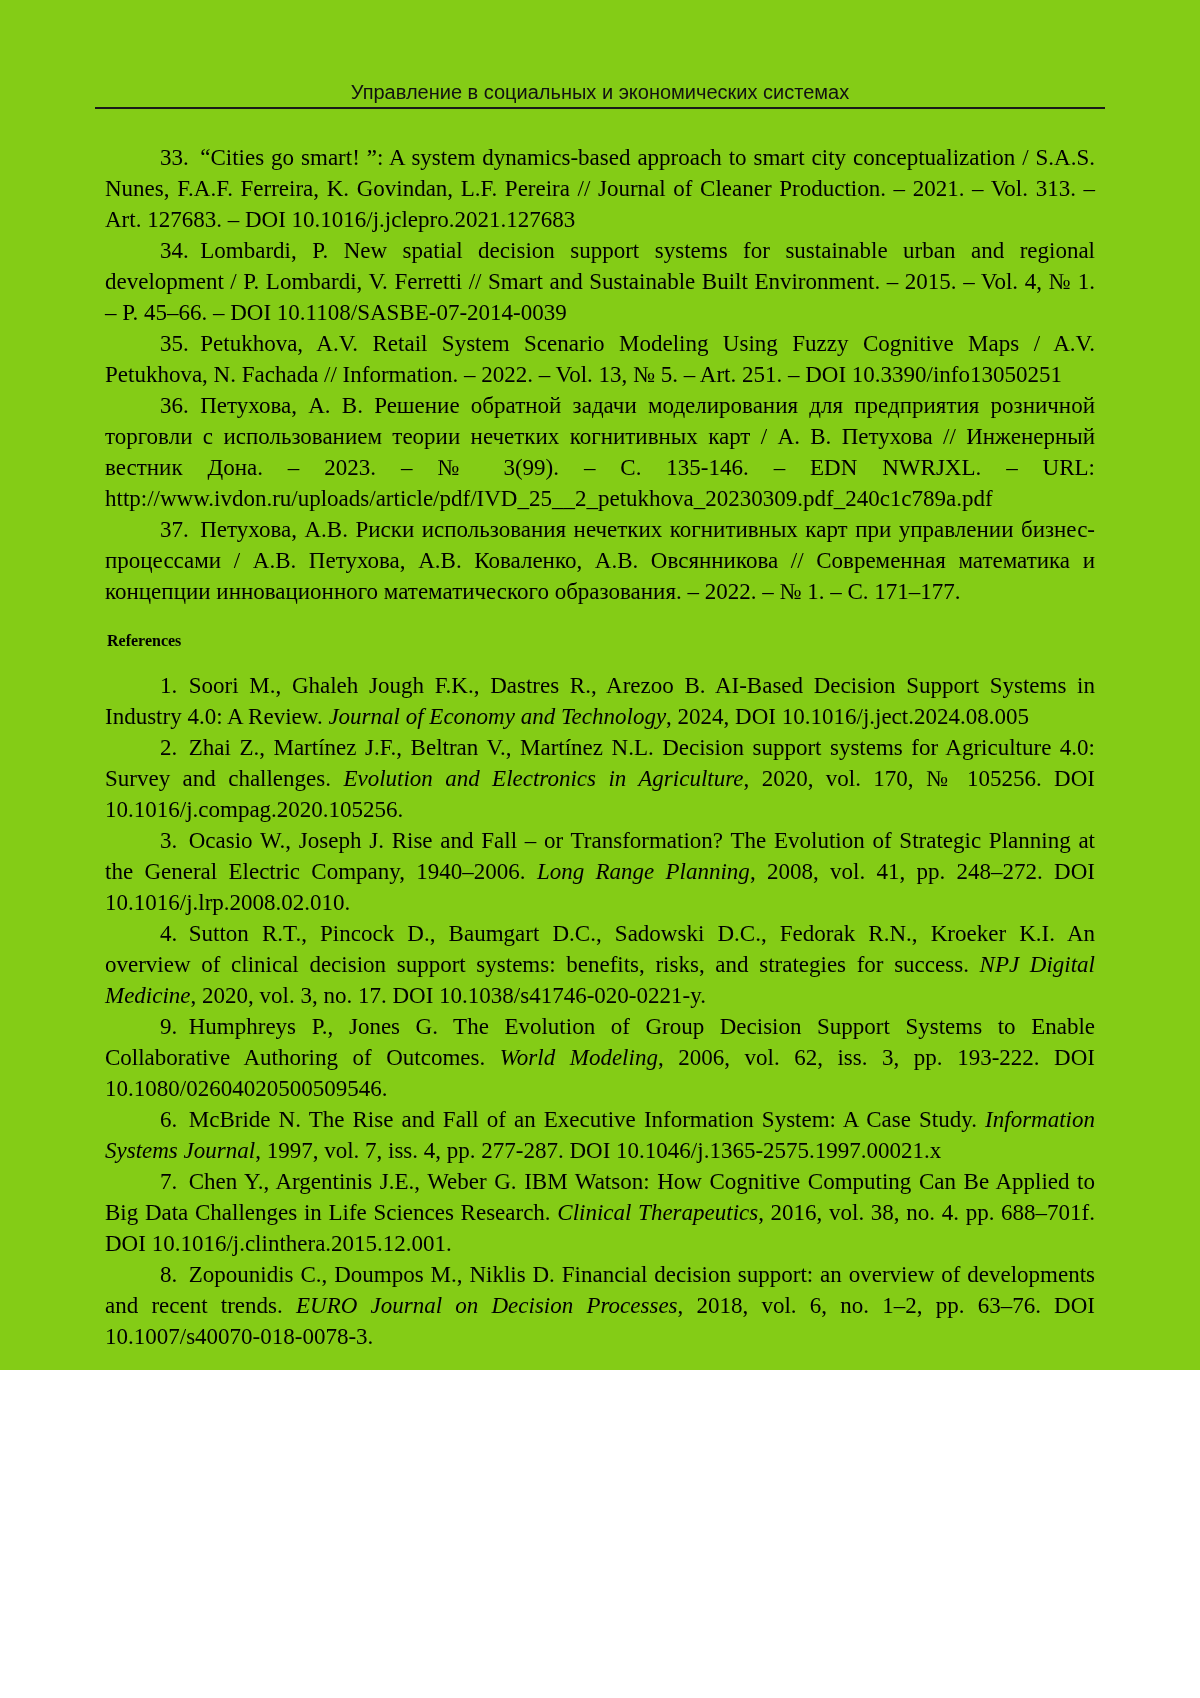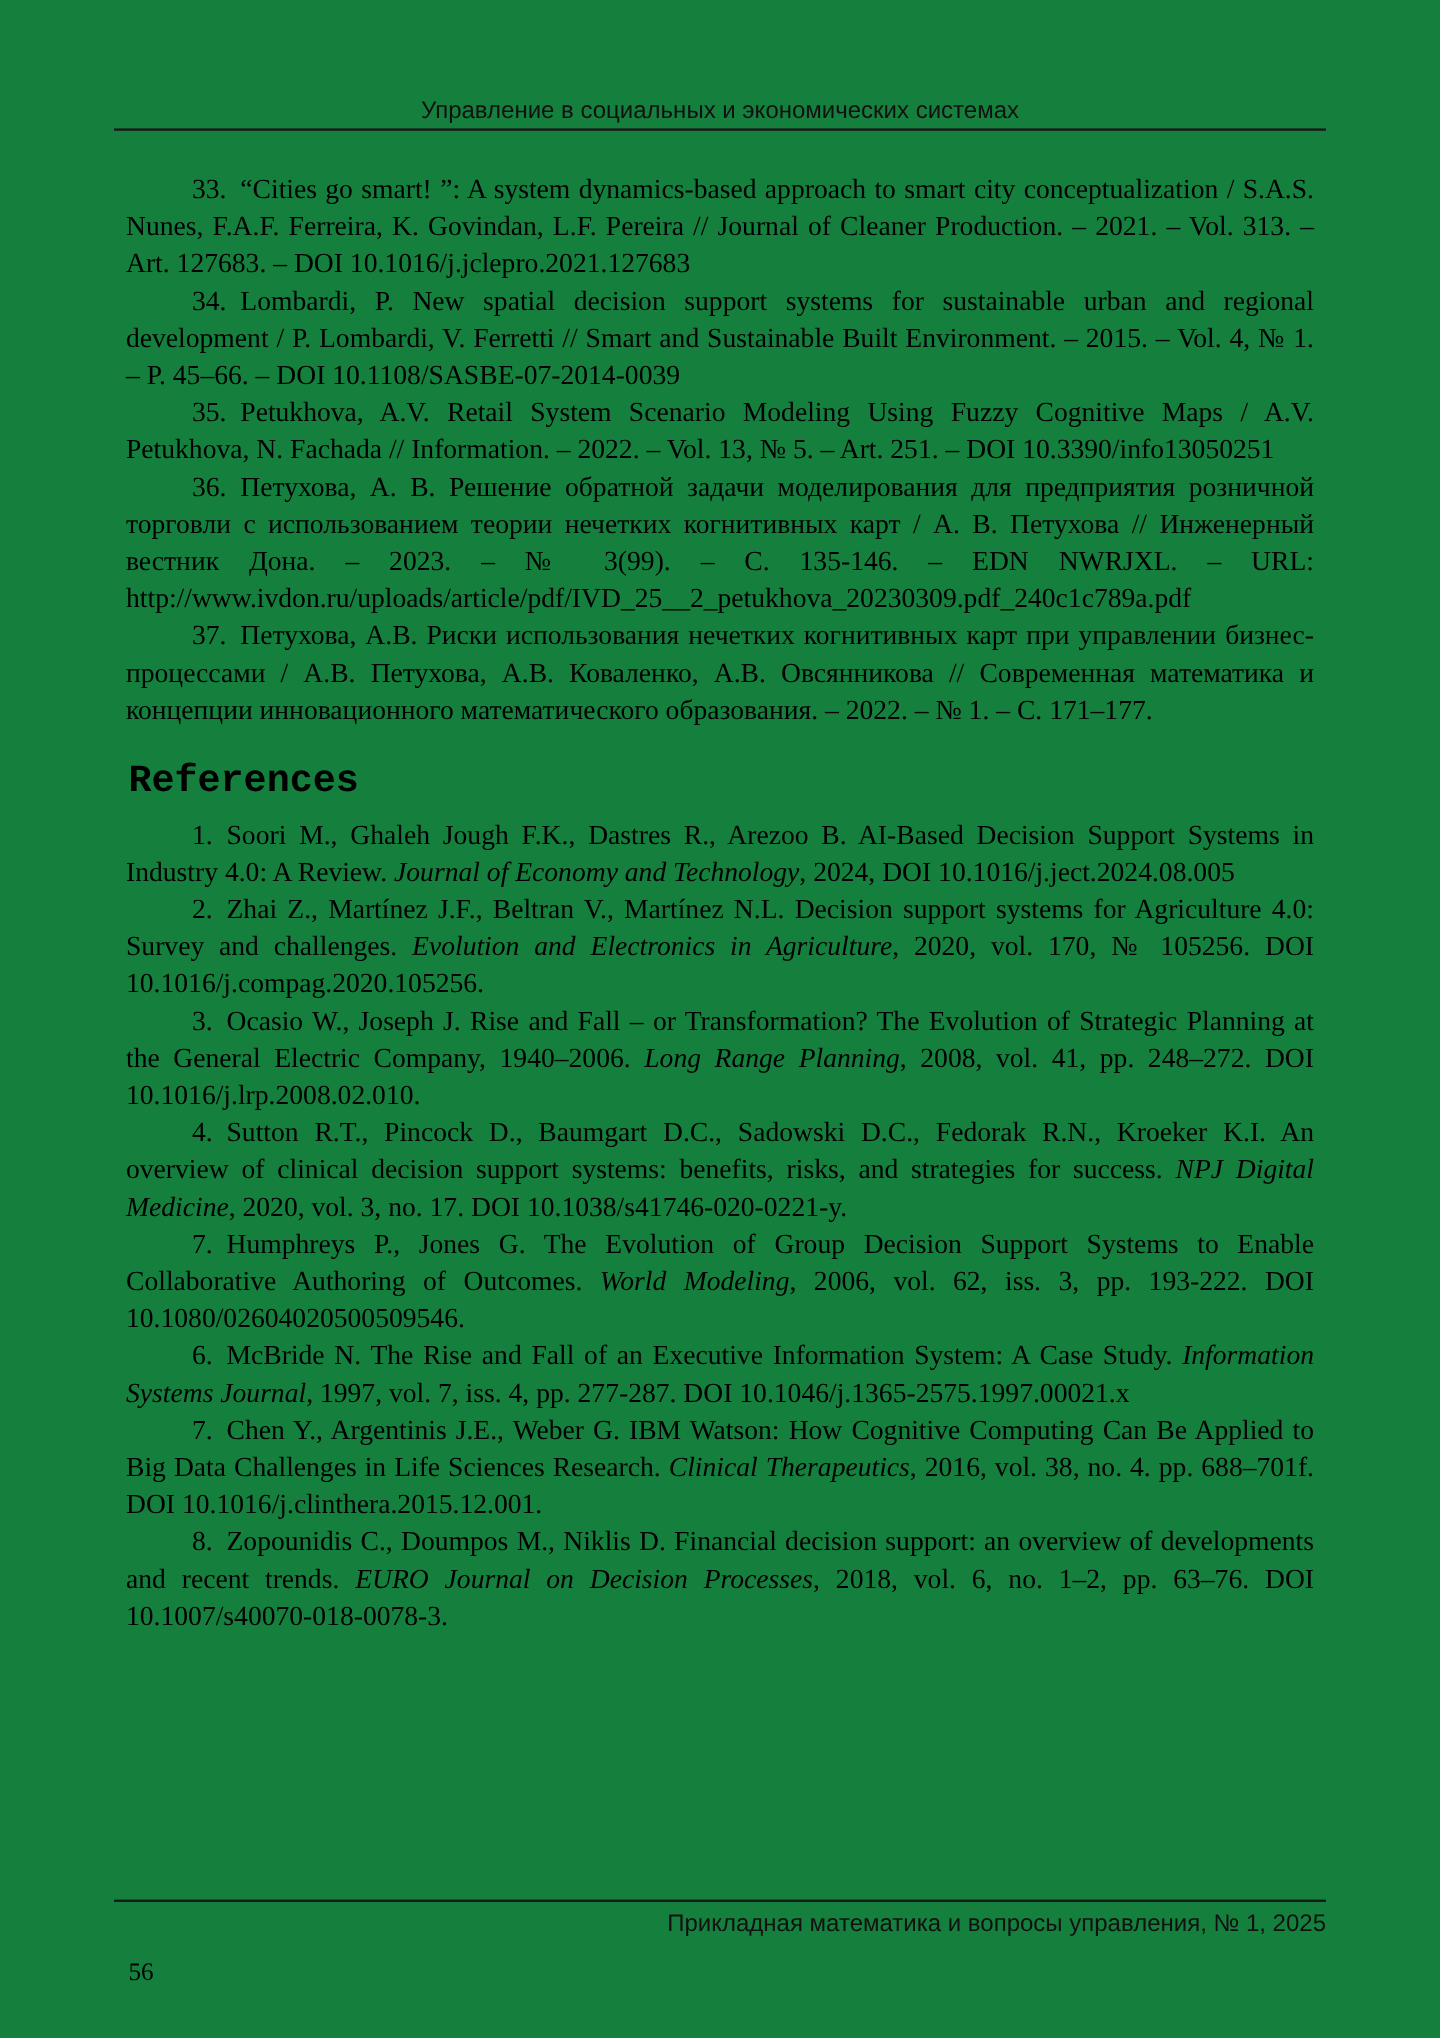--- a/index.html
+++ b/index.html
@@ -3,22 +3,22 @@
 <meta charset="utf-8">
 <style>
   html, body {
     margin: 0;
     padding: 0;
     background: #ffffff;
   }
   .page {
     position: relative;
     width: 1200px;
-    height: 1698px;
-    background: #15803d;
+    height: 1370px;
+    background: #84cc16;
     color: #000000;
     overflow: hidden;
   }
   
   .running-head {
     position: absolute;
     left: 95px;
     top: 0;
     width: 1010px;
     height: 109px;
@@ -47,23 +47,23 @@
   .ref {
     margin: 0;
     text-indent: 55px;
     overflow-wrap: break-word;
   }
   .ref.continuation {
     text-indent: 0;
     word-break: break-all;
   }
   .refs-heading {
-    margin: 29px 0 14px 2px;
-    font-family: Liberation Mono, monospace;
-    font-size: 32px;
+    margin: 19px 0 14px 2px;
+    font-family: Liberation Serif, serif;
+    font-size: 16px;
     font-weight: bold;
     line-height: 30px;
     text-align: left;
     color: #000000;
   }
   .ref i {
     font-style: italic;
   }
   
   .page-footer {
@@ -111,21 +111,21 @@
       <p class="ref"><span>37. Петухова, А.В. Риски использования нечетких когнитивных карт при управлении бизнес-процессами / А.В. Петухова, А.В. Коваленко, А.В. Овсянникова // Современная ма­тематика и концепции инновационного математического образования. – 2022. – № 1. – С. 171–177.</span></p>
     </section>
 
     <h2 class="refs-heading">References</h2>
 
     <section>
       <p class="ref"><span>1. Soori M., Ghaleh Jough F.K., Dastres R., Arezoo B. AI-Based Decision Support Systems in Industry 4.0: A Review. </span><i>Journal of Economy and Technology</i><span>, 2024, DOI 10.1016/j.ject.2024.08.005</span></p>
       <p class="ref"><span>2. Zhai Z., Martínez J.F., Beltran V., Martínez N.L. Decision support systems for Agricul­ture 4.0: Survey and challenges. </span><i>Evolution and Electronics in Agriculture</i><span>, 2020, vol. 170, № 105256. DOI 10.1016/j.compag.2020.105256.</span></p>
       <p class="ref"><span>3. Ocasio W., Joseph J. Rise and Fall – or Transformation? The Evolution of Strategic Planning at the General Electric Company, 1940–2006. </span><i>Long Range Planning</i><span>, 2008, vol. 41, pp. 248–272. DOI 10.1016/j.lrp.2008.02.010.</span></p>
       <p class="ref"><span>4. Sutton R.T., Pincock D., Baumgart D.C., Sadowski D.C., Fedorak R.N., Kroeker K.I. An overview of clinical decision support systems: benefits, risks, and strategies for success. </span><i>NPJ Digital Medicine</i><span>, 2020, vol. 3, no. 17. DOI 10.1038/s41746-020-0221-y.</span></p>
-      <p class="ref"><span>7. Humphreys P., Jones G. The Evolution of Group Decision Support Systems to Enable Collaborative Authoring of Outcomes. </span><i>World Modeling</i><span>, 2006, vol. 62, iss. 3, pp. 193-222. DOI 10.1080/02604020500509546.</span></p>
+      <p class="ref"><span>9. Humphreys P., Jones G. The Evolution of Group Decision Support Systems to Enable Collaborative Authoring of Outcomes. </span><i>World Modeling</i><span>, 2006, vol. 62, iss. 3, pp. 193-222. DOI 10.1080/02604020500509546.</span></p>
       <p class="ref"><span>6. McBride N. The Rise and Fall of an Executive Information System: A Case Study. </span><i>Informa­tion Systems Journal</i><span>, 1997, vol. 7, iss. 4, pp. 277-287. DOI 10.1046/j.1365-2575.1997.00021.x</span></p>
       <p class="ref"><span>7. Chen Y., Argentinis J.E., Weber G. IBM Watson: How Cognitive Computing Can Be Applied to Big Data Challenges in Life Sciences Research. </span><i>Clinical Therapeutics</i><span>, 2016, vol. 38, no. 4. pp. 688–701f. DOI 10.1016/j.clinthera.2015.12.001.</span></p>
       <p class="ref"><span>8. Zopounidis C., Doumpos M., Niklis D. Financial decision support: an overview of devel­opments and recent trends. </span><i>EURO Journal on Decision Processes</i><span>, 2018, vol. 6, no. 1–2, pp. 63–76. DOI 10.1007/s40070-018-0078-3.</span></p>
     </section>
 
   </main>
 
   <footer class="page-footer">
     <span class="page-number">56</span>
     <span class="journal-line">Прикладная математика и вопросы управления, № 1, 2025</span>

